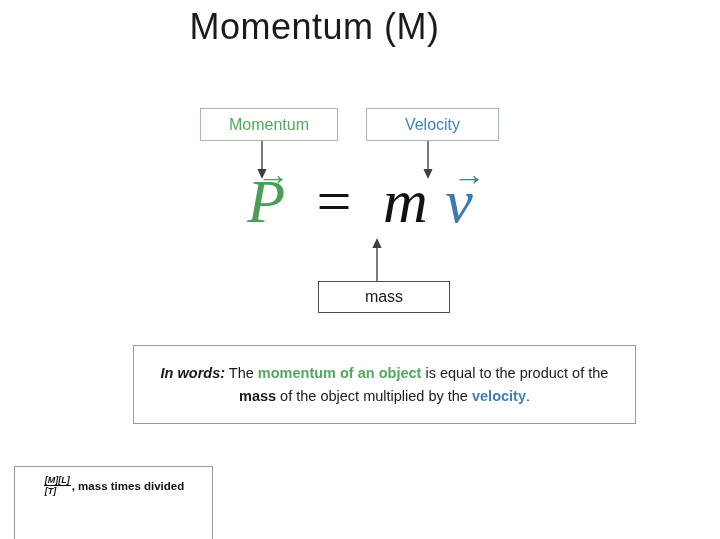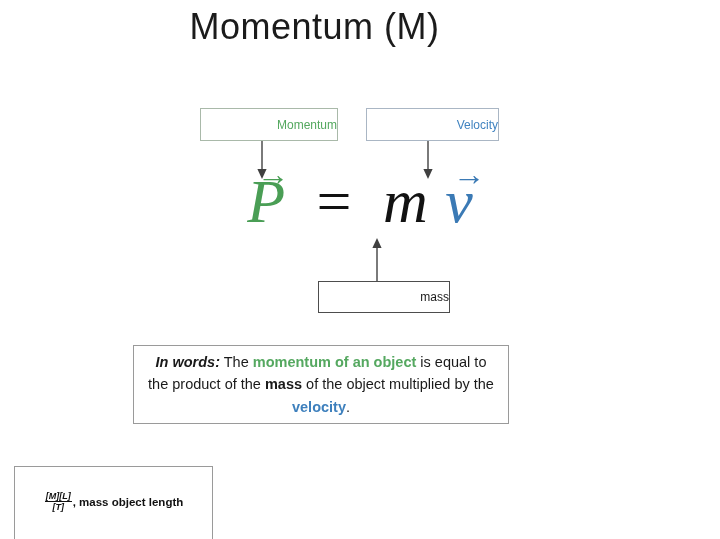--- a/index.html
+++ b/index.html
@@ -31,22 +31,22 @@
   }
 
   
   .callout {
     position: absolute;
     box-sizing: border-box;
     background: #ffffff;
     border: 1px solid #b7b7b7;
     display: flex;
     align-items: center;
-    justify-content: flex-end;
-    font-size: 12px;
+    justify-content: center;
+    font-size: 16px;
     line-height: 1;
   }
   #box-momentum {
     left: 200px;
     top: 108px;
     width: 138px;
     height: 33px;
     border-color: #a9b9a9;
   }
   #box-momentum .callout-text { color: #54a85f; }
@@ -114,21 +114,21 @@
   }
   #eq-m { color: #121212; }
   #eq-v { color: #3b7ab5; margin-left: 2px; }
   #eq-v .vec-arrow { color: #3b7ab5; transform: translateX(-20%); }
 
   
   #inwords {
     position: absolute;
     left: 133px;
     top: 345px;
-    width: 376px;
+    width: 503px;
     height: 79px;
     box-sizing: border-box;
     border: 1px solid #9a9a9a;
     background: #ffffff;
     display: flex;
     align-items: center;
     justify-content: center;
     padding: 4px 10px;
   }
   #inwords-text {
@@ -156,25 +156,25 @@
     padding: 8px 6px 0 6px;
     text-align: center;
     font-size: 11.5px;
     font-weight: bold;
     line-height: 1.35;
     color: #111111;
   }
   .frac {
     display: inline-block;
     vertical-align: middle;
-    text-align: center;
+    text-align: left;
     font-size: 9px;
     font-style: italic;
     line-height: 1.15;
-    margin: 16px 1px;
+    margin: 0 1px;
     position: relative;
     top: -1px;
   }
   .frac .num { display: block; border-bottom: 1.3px solid #111111; padding: 0 1px; }
   .frac .den { display: block; padding: 0 1px; }
   .fn-line { display: block; }
   .fn-mid { display: block; margin-top: 1px; }
 </style>
 </head>
 <body>
@@ -229,16 +229,16 @@
     <span class="callout-text">mass</span>
   </div>
 
   <div id="inwords">
     <div id="inwords-text">
       <span class="it b">In words:</span><span> The </span><span class="green">momentum of an object</span><span> is equal to the product of the </span><span class="b">mass</span><span> of the object multiplied by the </span><span class="blue">velocity</span><span>.</span>
     </div>
   </div>
 
   <div id="footnote">
-    <span class="fn-mid"><span class="frac"><span class="num">[M][L]</span><span class="den">[T]</span></span><span>, mass object length</span></span>
+    <span class="fn-mid"><span class="frac"><span class="num">[M][L]</span><span class="den">[T]</span></span><span>, mass times divided</span></span>
   </div>
 
 </div>
 
 </body></html>

